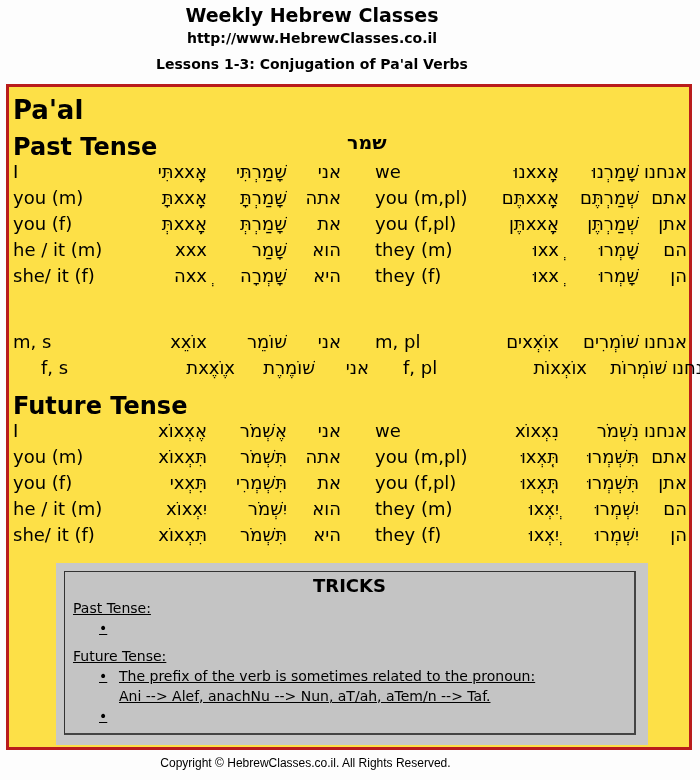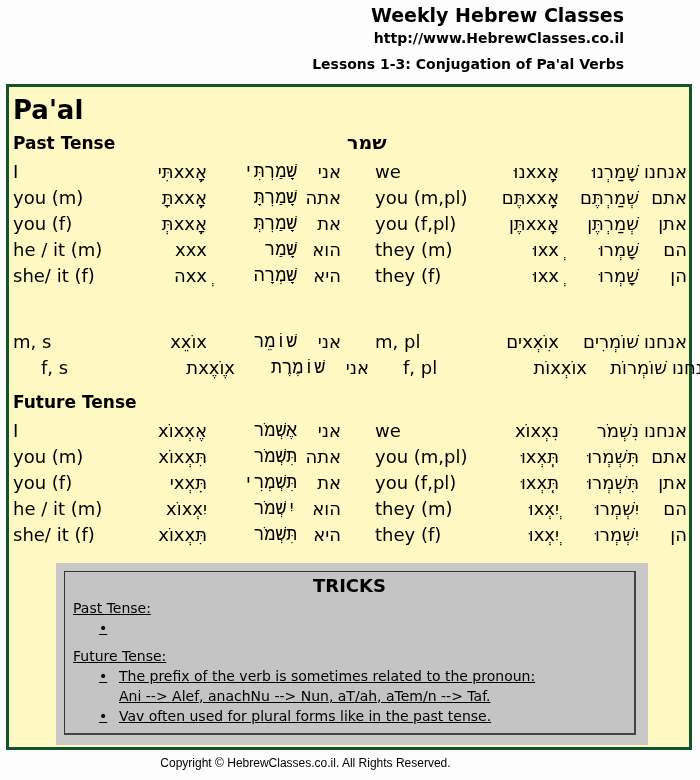--- a/index.html
+++ b/index.html
@@ -1,39 +1,39 @@
 <!DOCTYPE html>
 <html><head>
   <meta charset="utf-8">
   <style>
     html, body { margin: 0; padding: 0; }
     body {
       width: 700px; height: 780px; background: #fdfdfd; position: relative;
       font-family: "DejaVu Sans", sans-serif; color: #000; overflow: hidden;
     }
-    .hdr { position: absolute; left: 0; width: 624px; text-align: right; font-weight: bold; }
+    .hdr { position: absolute; left: 0; width: 624px; text-align: center; font-weight: bold; }
     .site-title { top: 4px; font-size: 19px; }
     .site-url { top: 30px; font-size: 14px; }
     .lesson-title { top: 56px; font-size: 14px; }
 
     .frame {
       position: absolute; left: 6px; top: 84px; width: 680px; height: 660px;
-      border: 3px solid #14532d; background: #fef9c3;
+      border: 3px solid #b91c1c; background: #fde047;
     }
     .paal { position: absolute; left: 4px; top: 8px; font-size: 26px; font-weight: bold; }
-    .sec-title { position: absolute; left: 4px; font-size: 17px; font-weight: bold; }
+    .sec-title { position: absolute; left: 4px; font-size: 24px; font-weight: bold; }
     .root { position: absolute; left: 338px; top: 44px; font-size: 19px; font-weight: bold; direction: rtl; }
 
     .row { position: absolute; left: 0; width: 680px; height: 26px; font-size: 18px; line-height: 26px; }
     .c { position: absolute; top: 0; white-space: nowrap; }
     .en-l { left: 4px; }
     .en-r { left: 366px; }
     .heb { direction: rtl; text-align: right; }
     .pat-l { right: 482px; }
-    .verb-l { right: 392px; font-family: Liberation Mono, monospace; }
+    .verb-l { right: 402px; }
     .pro-l { right: 348px; }
     .pat-r { right: 130px; }
     .verb-r { right: 50px; }
     .pro-r { right: 2px; }
 
     .tricks-outer {
       position: absolute; left: 47px; top: 476px; width: 592px; height: 182px;
       background: #c8c8c8;
     }
     .tricks-inner {
@@ -194,18 +194,17 @@
   <div class="tricks-outer">
     <div class="tricks-inner">
       <div class="tricks-title">TRICKS</div>
       <div class="tk tk-head" style="top:28px">Past Tense:</div>
       <div class="tk tk-bullet" style="top:48px">•</div>
       <div class="tk tk-head" style="top:76px">Future Tense:</div>
       <div class="tk tk-bullet" style="top:96px">•</div>
       <div class="tk tk-text" style="top:96px">The prefix of the verb is sometimes related to the pronoun:</div>
       <div class="tk tk-text" style="top:116px">Ani --&gt; Alef, anachNu --&gt; Nun, aT/ah, aTem/n --&gt; Taf.</div>
       <div class="tk tk-bullet" style="top:136px">•</div>
-      <div class="tk tk-text" style="top:136px">Vav often used for plural forms like in the past tense.</div>
     </div>
   </div>
 </div>
 
 <div class="copyright">Copyright © HebrewClasses.co.il. All Rights Reserved.</div>
 
 </body></html>

